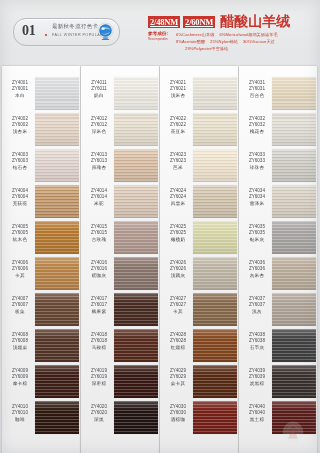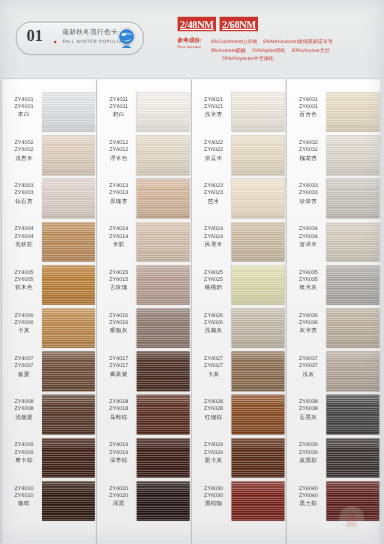--- a/index.html
+++ b/index.html
@@ -140,20 +140,21 @@
           <rect x="12" y="36" width="16" height="2" rx="1" fill="#2e86d8"></rect>
           <circle cx="20" cy="18" r="16" fill="none" stroke="#c6cace" stroke-width="1.2"></circle>
         </svg>
       </div>
     </div>
 
     <div class="title-block">
       <div class="title-row">
         <span class="nm-tag">2/48NM</span>
         <span class="nm-tag">2/60NM</span>
+        <span class="title-cn">醋酸山羊绒</span>
       </div>
     </div>
 
     <div class="comp">
       <div class="comp-lab-cn">参考成份:</div>
       <div class="comp-lab-en">Reco mponden</div>
       <div class="comp-lines">
         <div class="comp-line">
           <span>6%Cashmere山羊绒</span><span>6%Mericulwool超细美丽诺羊毛</span>
         </div>

